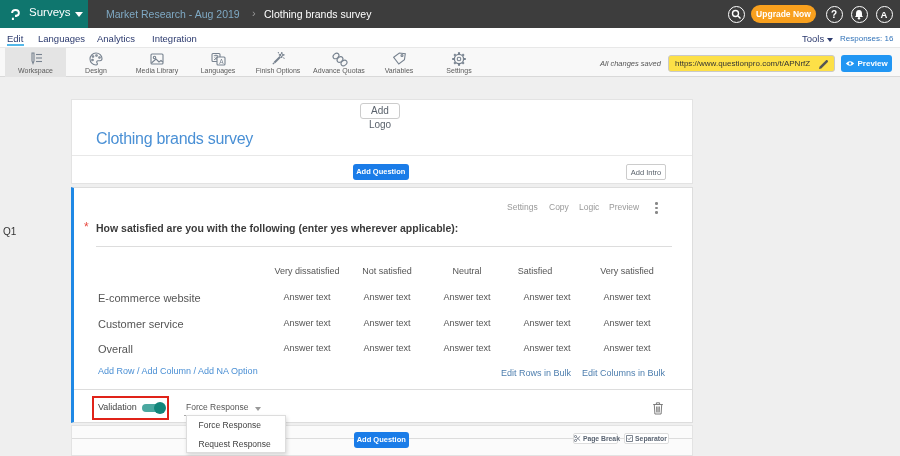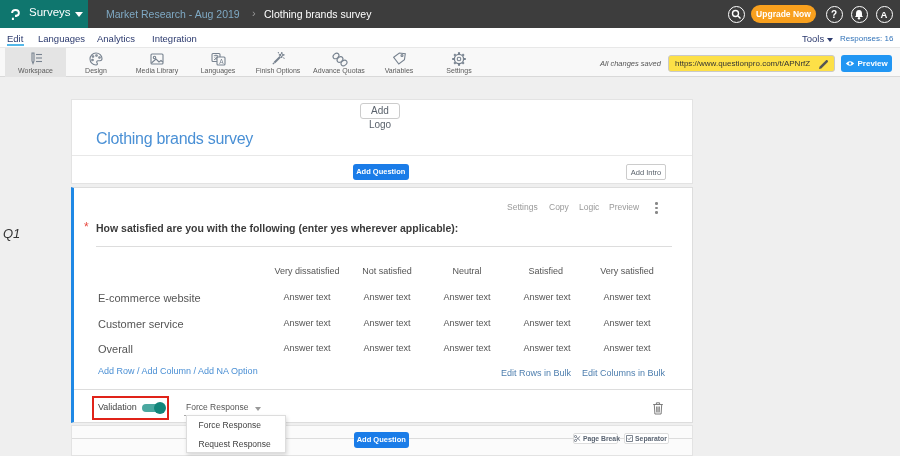--- a/index.html
+++ b/index.html
@@ -29,21 +29,21 @@
 .toolbar { position:absolute; left:0; top:47px; width:900px; height:30px; background:#f8f8f8; border-top:1px solid #e8e8e8; border-bottom:1px solid #d9d9d9; }
 .tbtab { position:absolute; top:0; height:29px; text-align:center; }
 .tbtab .lbl { position:absolute; width:100%; top:19px; font-size:7px; color:#5b5b5b; }
 .tbtab svg { position:absolute; left:50%; margin-left:-8px; top:3px; }
 .tb-active { background:#e4e4e4; }
 .saved { position:absolute; top:11px; font-style:italic; font-size:7.5px; color:#555; }
 .urlbox { position:absolute; left:668px; top:6.5px; width:167px; height:17.5px; background:#fde047; border:1px solid #c9c9c9; border-radius:3px; font-size:8px; color:#333; line-height:16px; padding-left:6px; white-space:nowrap; }
 .previewbtn { position:absolute; left:841px; top:6.5px; width:51px; height:17.5px; background:#2196f3; border-radius:3px; color:#fff; font-size:8px; text-align:center; line-height:17.5px; font-weight:bold; white-space:nowrap; }
 
 
-.q1 { position:absolute; left:3px; top:226px; font-size:13px; color:#333;font-style:italic; }
+.q1 { position:absolute; left:3px; top:226px; font-size:10px; color:#333; }
 .card1 { position:absolute; left:71px; top:99px; width:622px; height:85px; background:#fff; border:1px solid #e3e3e3; }
 .addlogo { position:absolute; left:288px; top:3px; width:40px; height:15.5px; background:#fff; border:1px solid #ccc; border-radius:3px; font-size:10px; color:#5a626c; text-align:center; line-height:14px; }
 .cardtitle { position:absolute; left:24px; top:30px; font-size:16px; letter-spacing:-0.3px; color:#4a90d5; }
 .card1-div { position:absolute; left:0; top:55px; width:620px; height:1px; background:#e8e8e8; }
 .addq { position:absolute; width:55.5px; height:15.7px; background:#1a7ce8; border-radius:3px; color:#fff; font-size:7.5px; font-weight:bold; text-align:center; line-height:15.7px; white-space:nowrap; }
 .addintro { position:absolute; left:554px; top:63.5px; width:40px; height:16.5px; background:#fff; border:1px solid #ccc; border-radius:2px; font-size:7.5px; color:#5a626c; text-align:center; line-height:15px; }
 
 .qblock { position:absolute; left:71px; top:187px; width:622px; height:236px; background:#fff; border:1px solid #ddd; border-left:3px solid #1e88e5; }
 .qhl { position:absolute; top:14px; font-size:8.5px; color:#999; }
 .dots { position:absolute; left:581px; top:14px; width:3px; }
@@ -248,21 +248,21 @@
       <div></div>
       <div></div>
       <div></div>
     </div>
   <div class="qstar">*</div>
   <div class="qtext">How satisfied are you with the following (enter yes wherever applicable):</div>
   <div class="qhr"></div>
   <div class="tcell" style="left:193px; top:78px;">Very dissatisfied</div>
   <div class="tcell" style="left:273px; top:78px;">Not satisfied</div>
   <div class="tcell" style="left:353px; top:78px;">Neutral</div>
-  <div class="tcell" style="left:409px; top:78px;text-align:right;">Satisfied</div>
+  <div class="tcell" style="left:421px; top:78px;">Satisfied</div>
   <div class="tcell" style="left:513px; top:78px;">Very satisfied</div>
   <div class="trowlbl" style="top:104px;">E-commerce website</div>
   <div class="trowlbl" style="top:130px;text-align:center;">Customer service</div>
   <div class="trowlbl" style="top:155px;">Overall</div>
   <div class="tcell" style="left:193px; top:104px;">Answer text</div>
   <div class="tcell" style="left:273px; top:104px;">Answer text</div>
   <div class="tcell" style="left:353px; top:104px;">Answer text</div>
   <div class="tcell" style="left:433px; top:104px;">Answer text</div>
   <div class="tcell" style="left:513px; top:104px;">Answer text</div>
   <div class="tcell" style="left:193px; top:130px;">Answer text</div>

